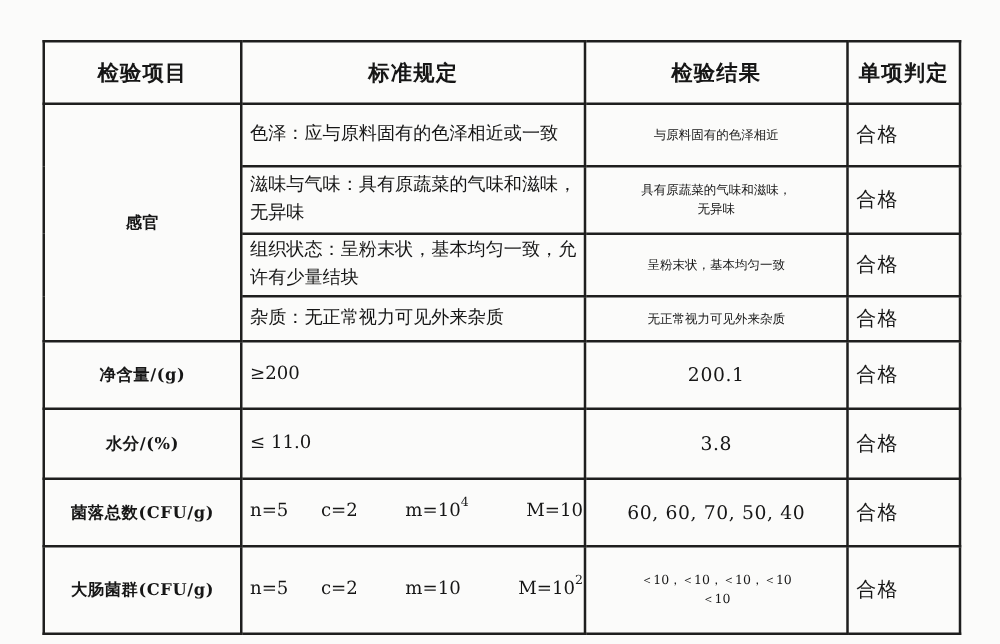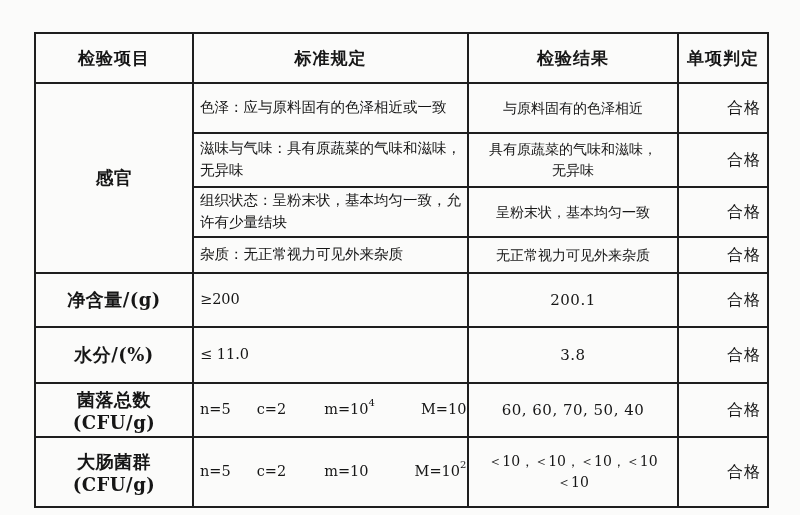--- a/index.html
+++ b/index.html
@@ -26,34 +26,34 @@
   .report th{
     font-size:17px;font-weight:bold;
     text-align:center;letter-spacing:1px;
     height:44px;
   }
   col.c-item{width:158px;}
   col.c-std{width:275px;}
   col.c-res{width:210px;}
   col.c-jud{width:90px;}
   .item{
-    text-align:center;font-size:18px;font-weight:600;
+    text-align:center;font-size:13px;font-weight:600;
     letter-spacing:0.5px;
   }
   .std{
     font-size:14.5px;line-height:1.5;text-align:left;
     padding-left:9px;padding-right:6px;
   }
   .std-center{text-align:left;padding-left:4px;}
   .res{
-    text-align:center;font-size:14px;line-height:1.5;
+    text-align:center;font-size:10px;line-height:1.5;
     white-space:pre-line;
   }
   .res-num{font-size:15px;letter-spacing:0.5px;}
-  .verdict{text-align:right;font-size:16px;letter-spacing:1px;}
+  .verdict{text-align:left;font-size:16px;letter-spacing:1px;}
   .formula span.tok{margin-right:0;}
   .gap-a{margin-left:26px;}
   .gap-b{margin-left:38px;}
   .gap-c{margin-left:46px;}
   sup{font-size:10px;line-height:0;position:relative;top:-2px;}
   
   tr.rh-head   th{height:44px;}
   tr.rh-color  td{height:44px;}
   tr.rh-taste  td{height:48px;}
   tr.rh-struct td{height:44px;}

